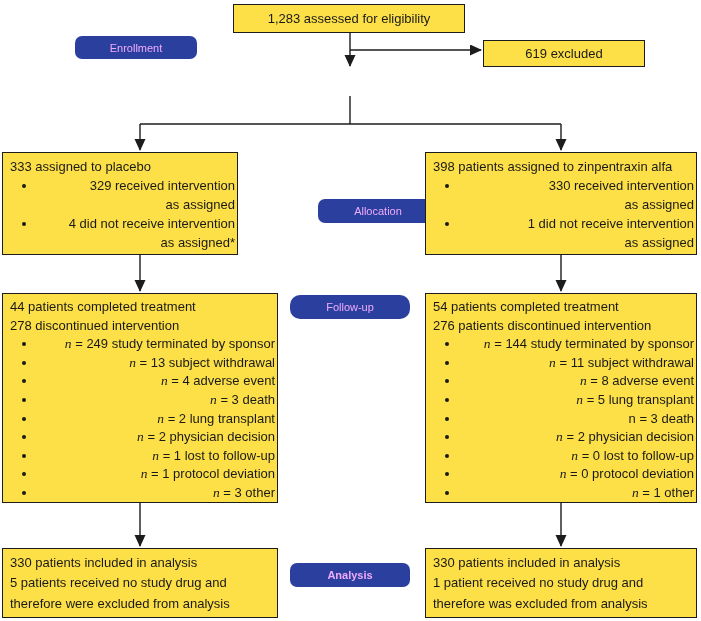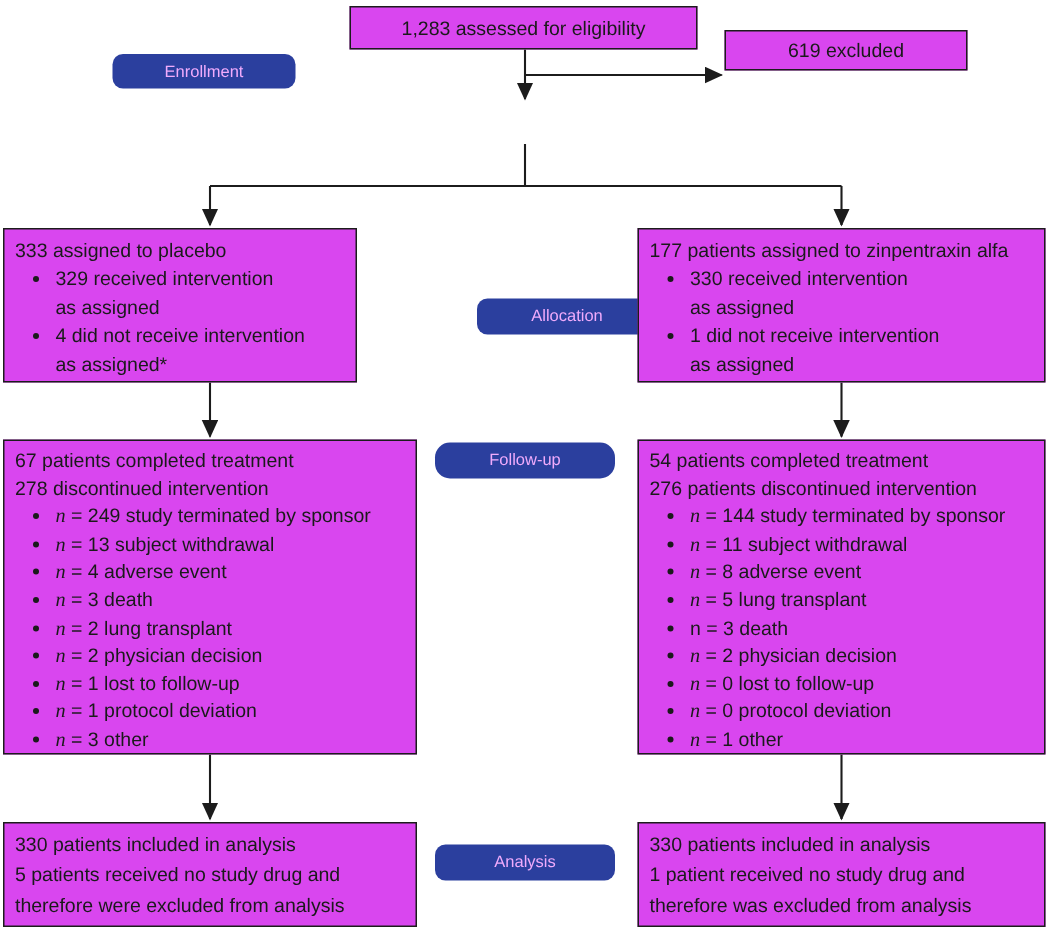--- a/index.html
+++ b/index.html
@@ -2,36 +2,36 @@
 <html><head>
 <meta charset="utf-8">
 <style>
   html,body{margin:0;padding:0;background:#ffffff;}
   .canvas{
     position:relative;width:701px;height:621px;background:#ffffff;
     font-family:"Liberation Sans","DejaVu Sans",sans-serif;
     color:#1a1a1a;font-size:13px;overflow:hidden;
   }
   .box{
-    position:absolute;background:#d946ef;border:1.5px solid #1c1c1c;
+    position:absolute;background:#fde047;border:1.5px solid #1c1c1c;
     box-sizing:border-box;
   }
   .box.thin{border-width:1px;}
   .center-box{display:flex;align-items:center;justify-content:center;white-space:nowrap;}
   .pill{
     position:absolute;background:#2b3f9e;color:#f0abfc;border-radius:7px;
     display:flex;align-items:center;justify-content:center;
     font-size:11px;white-space:nowrap;box-sizing:border-box;
   }
   .pad{padding:4px 2px 2px 7px;}
   .box-line{white-space:nowrap;line-height:19px;}
   .fu .box-line{line-height:18.6px;}
   .an .box-line{line-height:20.4px;}
   ul.blist{
-    margin:0;padding:0 0 0 27px;list-style:disc;
+    margin:0;padding:0 0 0 27px;list-style:disc;text-align:right;
   }
   ul.blist li{line-height:19px;white-space:nowrap;}
   .fu ul.blist li{line-height:18.6px;}
   .nv{font-style:italic;font-family:"Liberation Serif","DejaVu Serif",serif;font-size:13.5px;}
   .nv[data-upright="true"]{font-style:normal;font-family:"Liberation Sans","DejaVu Sans",sans-serif;font-size:13px;}
   svg.arrows{position:absolute;left:0;top:0;pointer-events:none;}
 </style>
 </head>
 <body>
 
@@ -56,21 +56,21 @@
       <line x1="561" y1="503" x2="561" y2="546" marker-end="url(#ah)"></line>
     </g>
   </svg>
 
   <div class="box thin center-box" style="left:233px;top:4px;width:232px;height:29px;">
     <span>1,283 assessed for eligibility</span>
   </div>
 
   <div class="pill" style="left:75px;top:36px;width:122px;height:23px;">Enrollment</div>
 
-  <div class="box thin center-box" style="left:483px;top:20px;width:162px;height:27px;">
+  <div class="box thin center-box" style="left:483px;top:40px;width:162px;height:27px;">
     <span>619 excluded</span>
   </div>
 
 
   <div class="box pad" style="left:2px;top:152px;width:236px;height:103px;">
     <div class="box-line">333 assigned to placebo</div>
     <ul class="blist">
       <li>
         <span>329 received intervention</span><br>
         <span>as assigned</span>
@@ -78,35 +78,35 @@
       <li>
         <span>4 did not receive intervention</span><br>
         <span>as assigned*</span>
       </li>
     </ul>
   </div>
 
   <div class="pill" style="left:290px;top:199px;width:120px;height:24px;margin-left:28px;">Allocation</div>
 
   <div class="box pad" style="left:425px;top:152px;width:272px;height:103px;">
-    <div class="box-line">177 patients assigned to zinpentraxin alfa</div>
+    <div class="box-line">398 patients assigned to zinpentraxin alfa</div>
     <ul class="blist">
       <li>
         <span>330 received intervention</span><br>
         <span>as assigned</span>
       </li>
       <li>
         <span>1 did not receive intervention</span><br>
         <span>as assigned</span>
       </li>
     </ul>
   </div>
 
   <div class="box pad fu" style="left:2px;top:293px;width:276px;height:210px;">
-    <div class="box-line">67 patients completed treatment</div>
+    <div class="box-line">44 patients completed treatment</div>
     <div class="box-line">278 discontinued intervention</div>
     <ul class="blist">
       <li><em class="nv">n</em><span> = 249 study terminated by sponsor</span></li>
       <li><em class="nv">n</em><span> = 13 subject withdrawal</span></li>
       <li><em class="nv">n</em><span> = 4 adverse event</span></li>
       <li><em class="nv">n</em><span> = 3 death</span></li>
       <li><em class="nv">n</em><span> = 2 lung transplant</span></li>
       <li><em class="nv">n</em><span> = 2 physician decision</span></li>
       <li><em class="nv">n</em><span> = 1 lost to follow-up</span></li>
       <li><em class="nv">n</em><span> = 1 protocol deviation</span></li>
@@ -131,21 +131,21 @@
       <li><em class="nv">n</em><span> = 1 other</span></li>
     </ul>
   </div>
 
   <div class="box pad an" style="left:2px;top:548px;width:276px;height:70px;">
     <div class="box-line">330 patients included in analysis</div>
     <div class="box-line">5 patients received no study drug and</div>
     <div class="box-line">therefore were excluded from analysis</div>
   </div>
 
-  <div class="pill" style="left:290px;top:563px;width:120px;height:24px;">Analysis</div>
+  <div class="pill" style="left:290px;top:563px;width:120px;height:24px;font-weight:bold;">Analysis</div>
 
   <div class="box pad an" style="left:425px;top:548px;width:272px;height:70px;">
     <div class="box-line">330 patients included in analysis</div>
     <div class="box-line">1 patient received no study drug and</div>
     <div class="box-line">therefore was excluded from analysis</div>
   </div>
 
 </div>
 
 </body></html>

